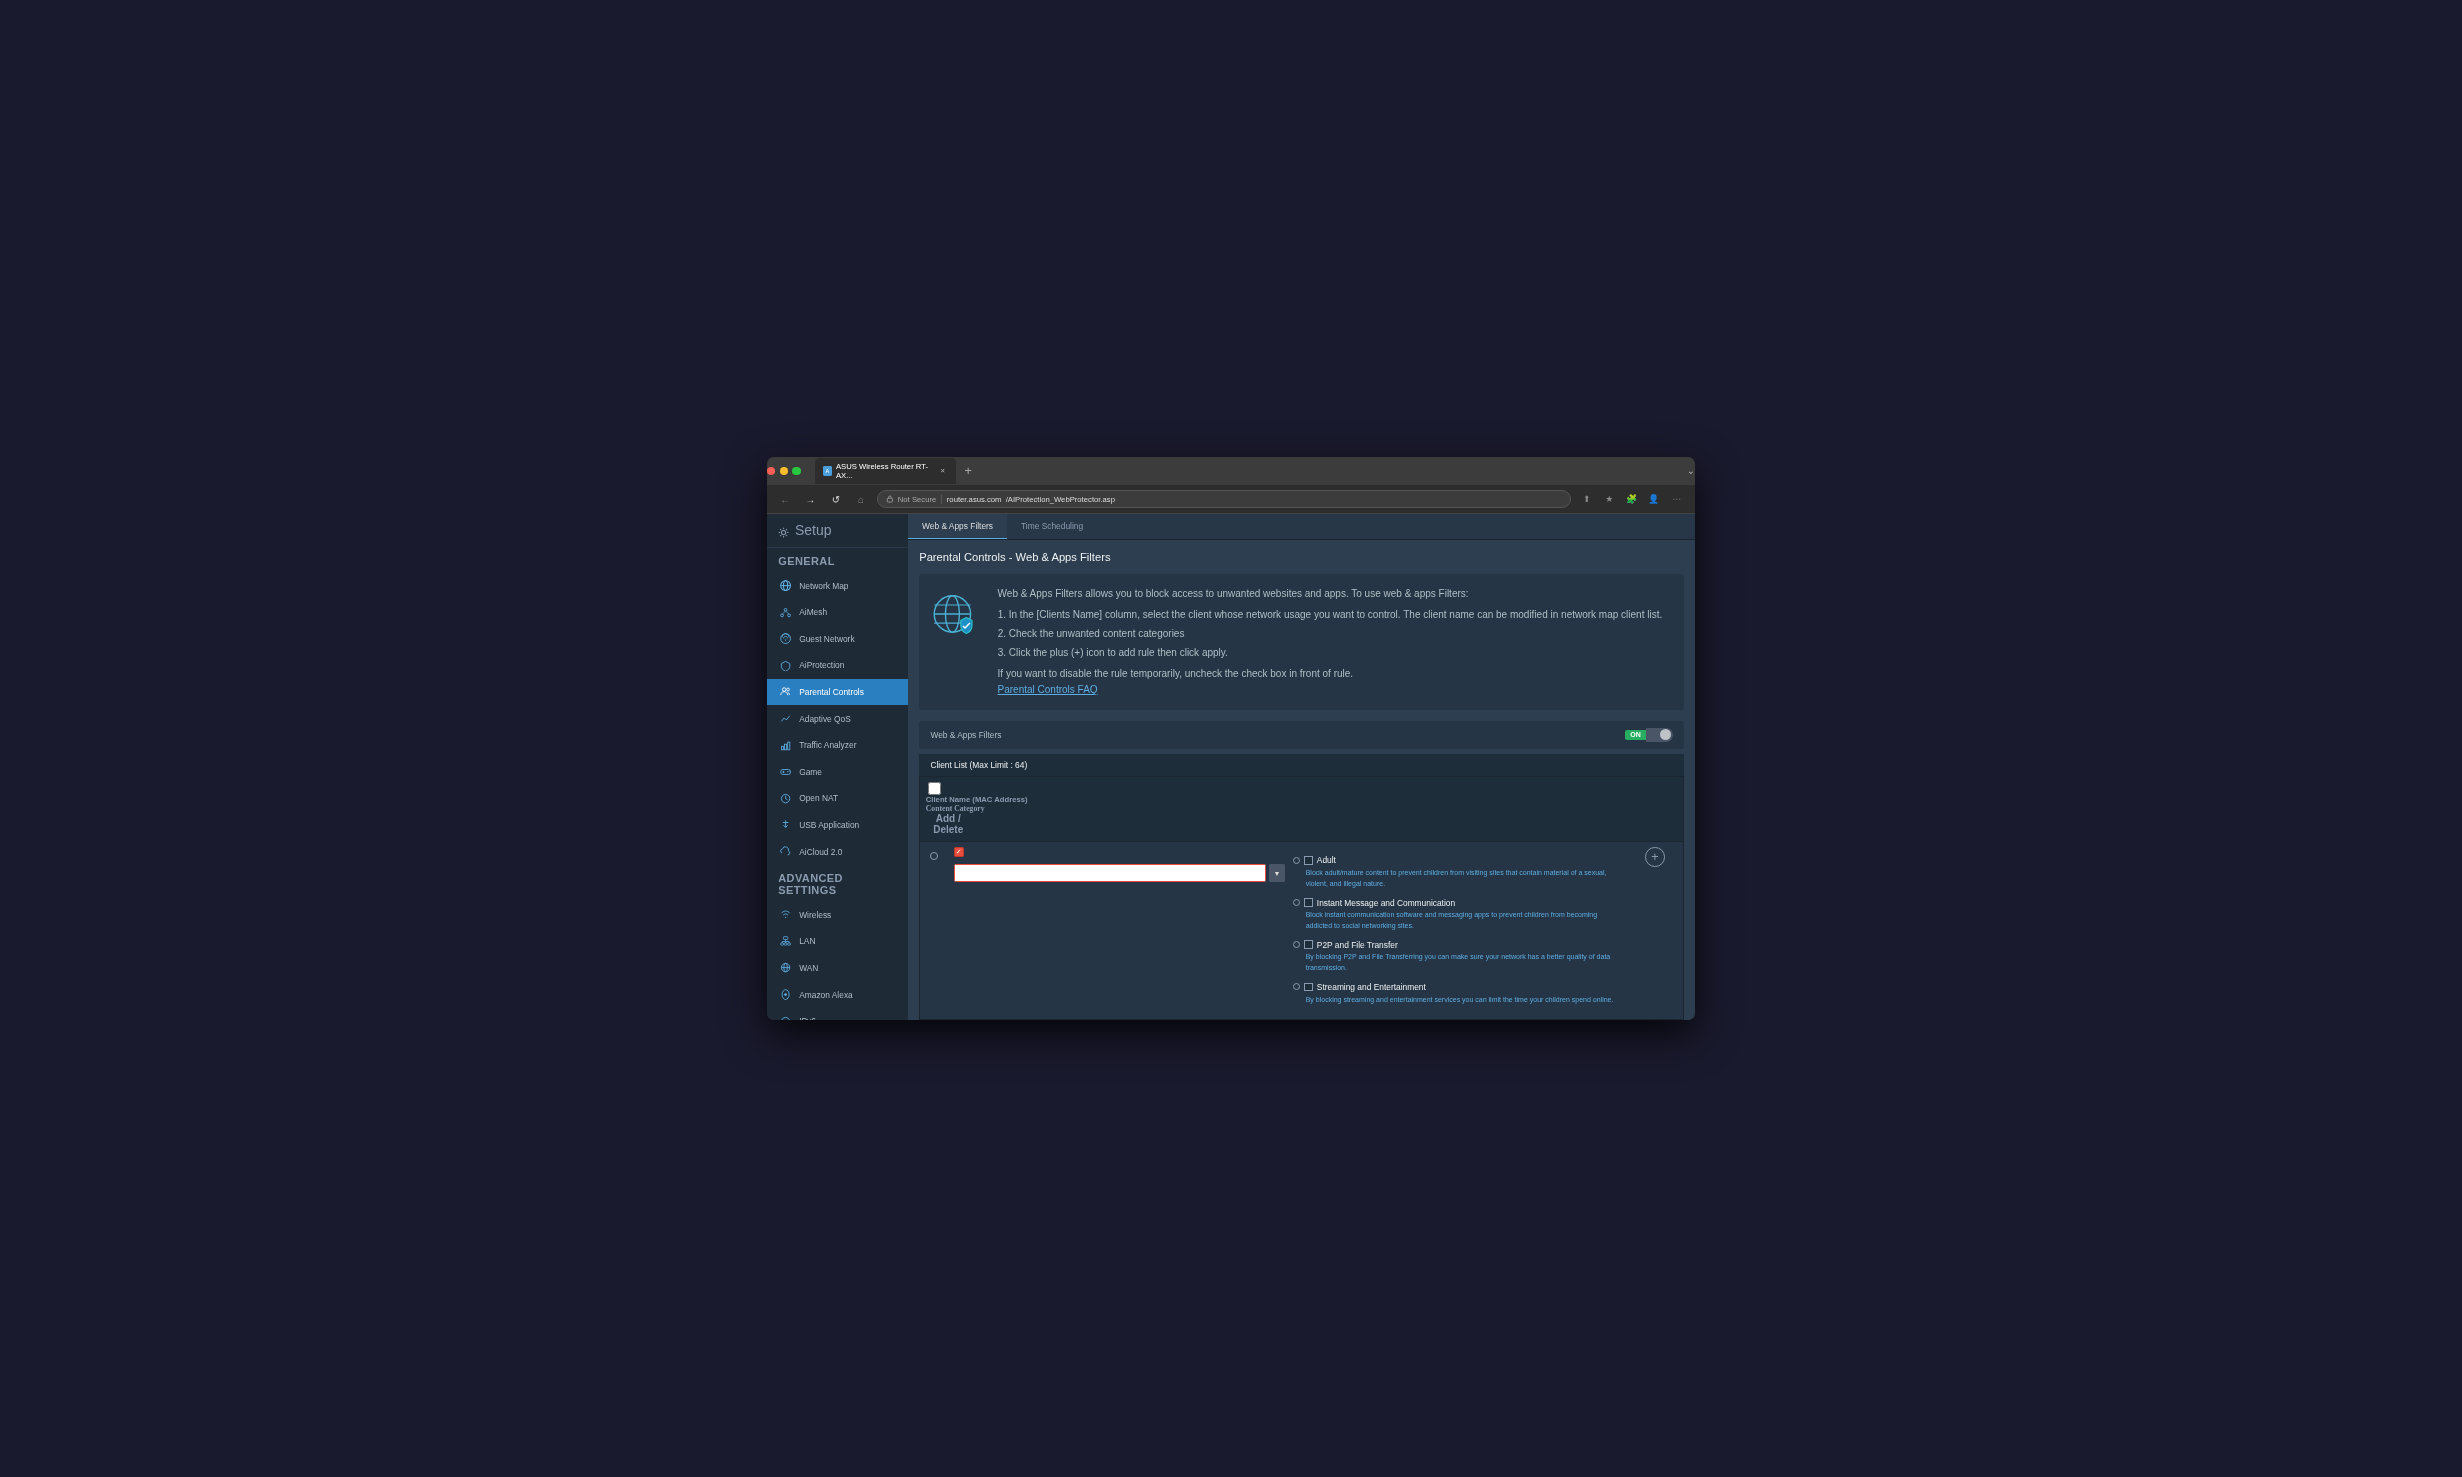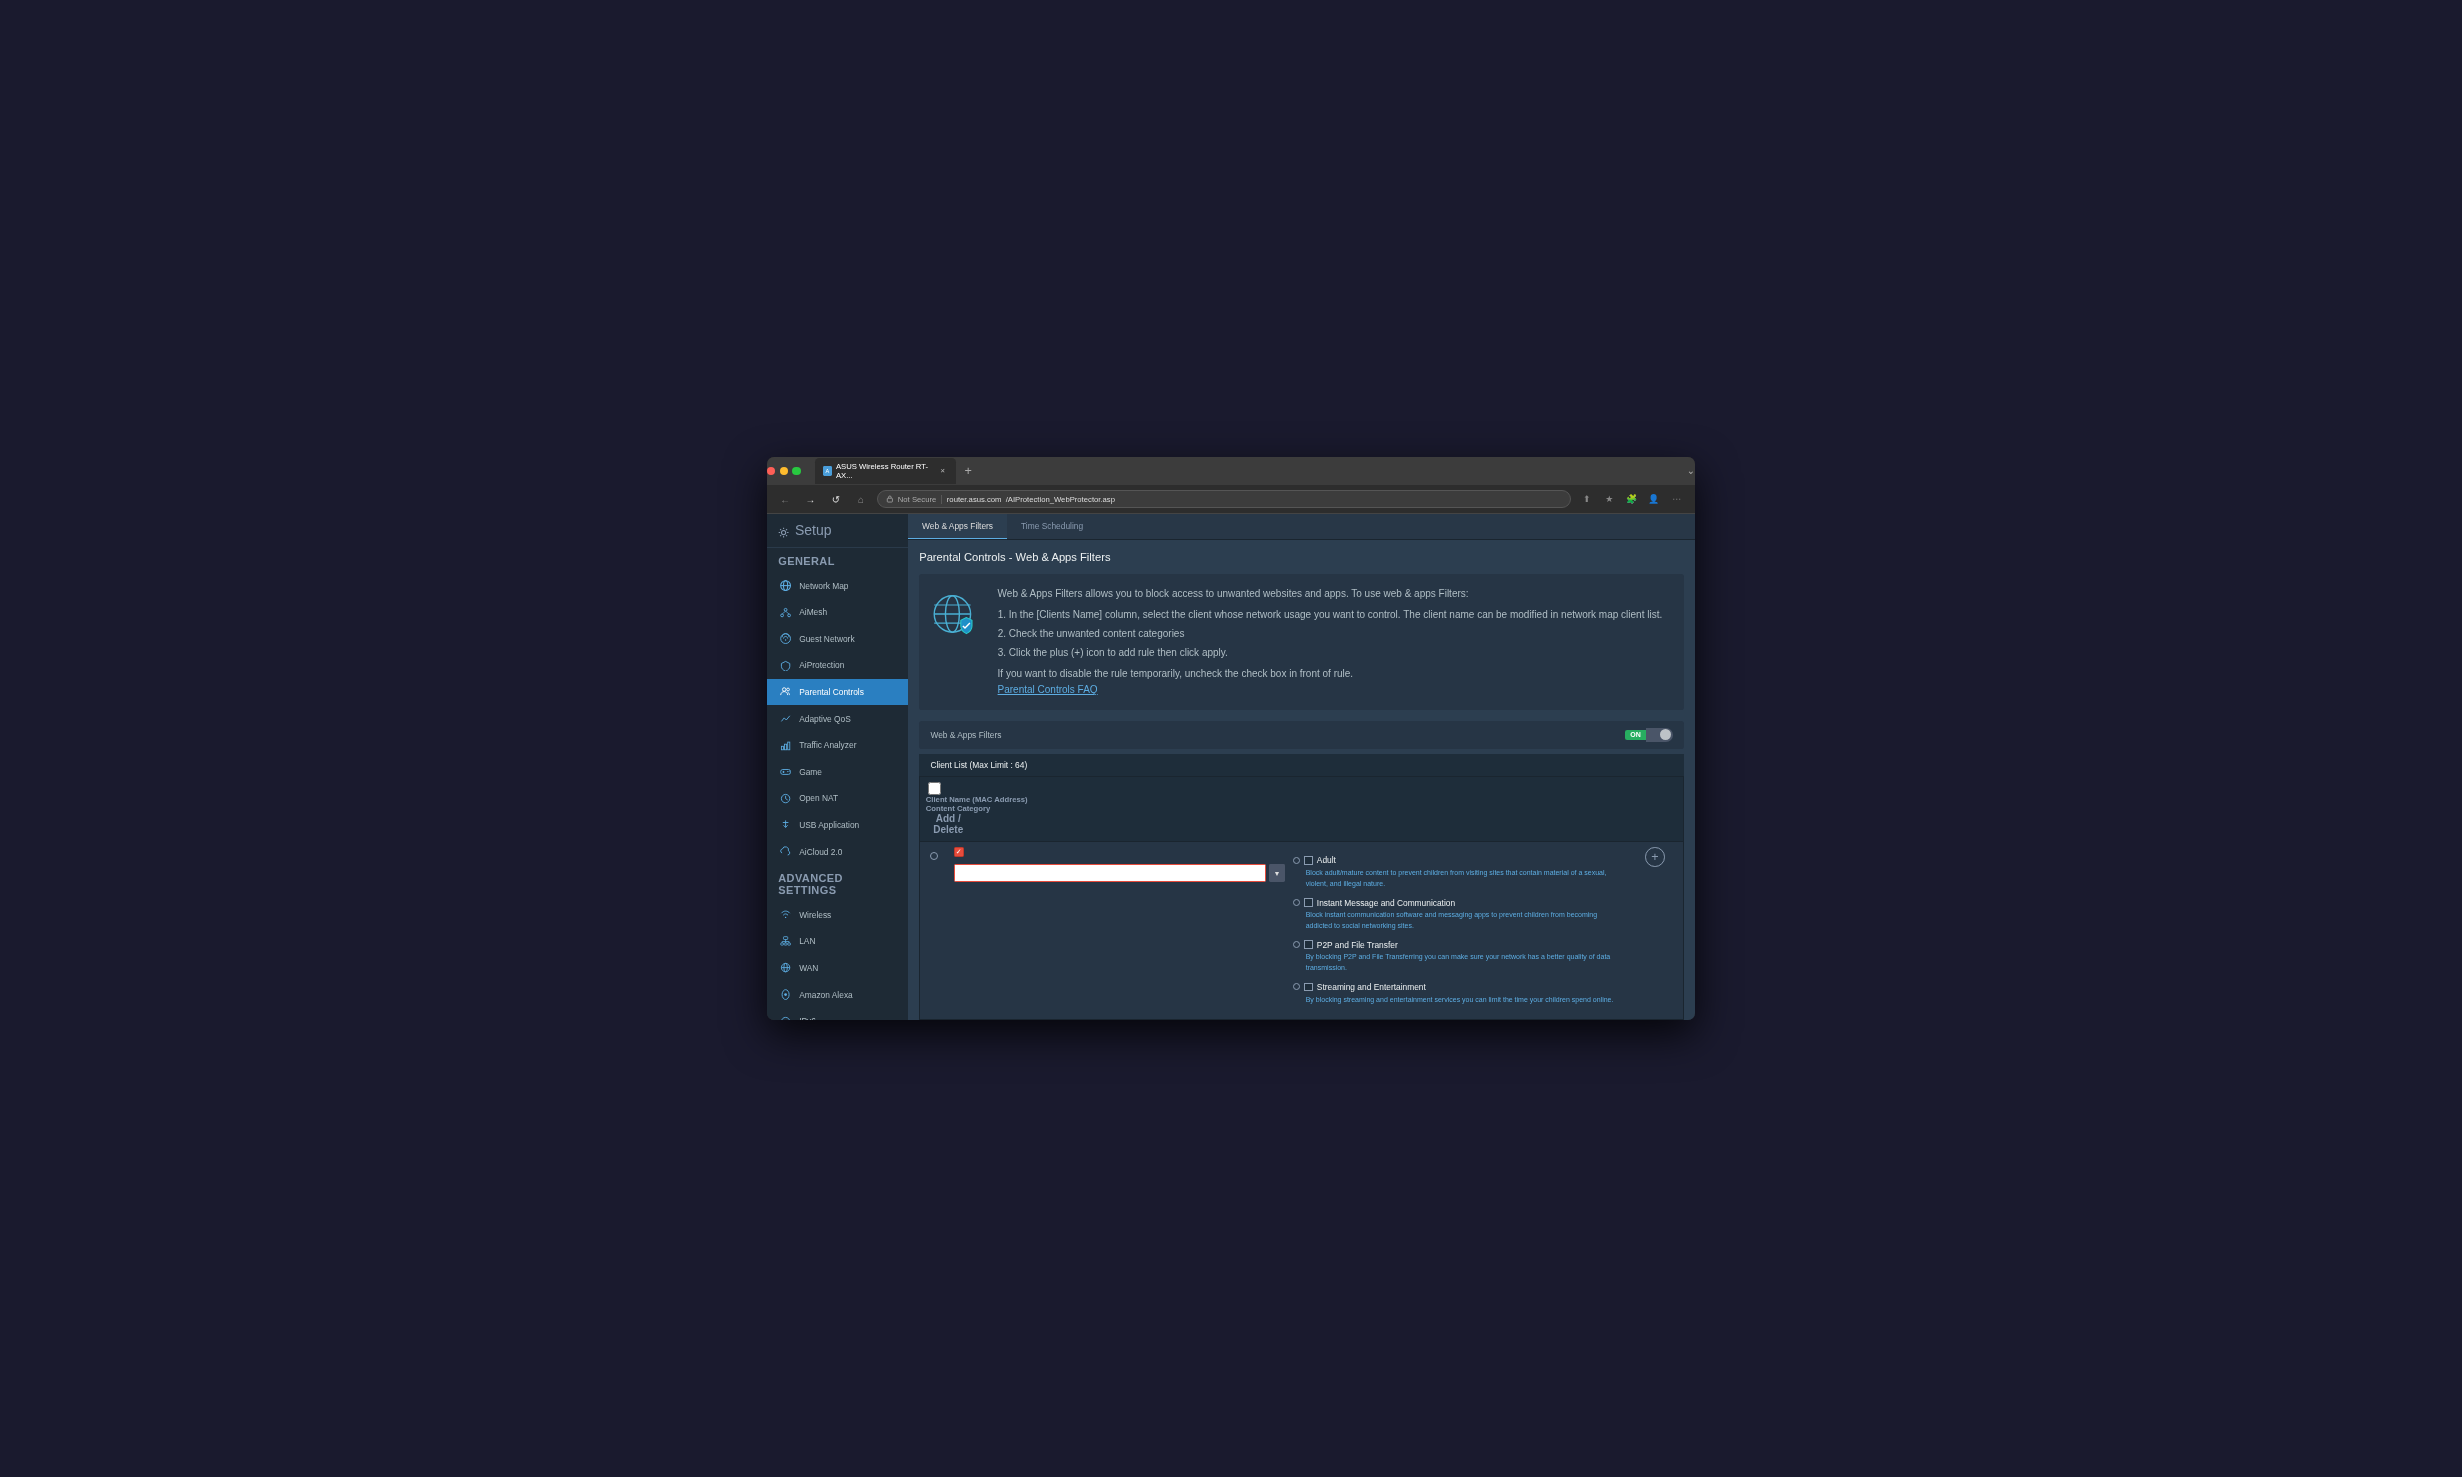--- a/index.html
+++ b/index.html
@@ -338,21 +338,21 @@
     }
     .table-header-row {
       display: flex;
       background: #1e2d3a;
       border-bottom: 0.7px solid #1a252f;
       padding: 5.6px 0;
       flex-direction: column;
     }
     .th-checkbox { width: 28px; display: flex; align-items: center; justify-content: center; }
     .th-name { flex: 1; padding: 0 5.6px; font-size: 7.7px; color: #8a9bb0; font-weight: 600; }
-    .th-category { flex: 1; padding: 0 5.6px; font-size: 7.7px; color: #8a9bb0; font-weight: 600; }
+    .th-category { flex: 1; padding: 0 5.6px; font-size: 7.7px; color: #8a9bb0; font-weight: 600; font-family: Liberation Serif, serif; }
     .th-action { width: 56px; padding: 0 5.6px; font-size: 10px; color: #8a9bb0; font-weight: 600; text-align: center; }
 
     .table-row {
       display: flex;
       align-items: flex-start;
       border-bottom: 0.7px solid #1a252f;
       min-height: 42px;
     }
     .td-radio { width: 28px; display: flex; align-items: flex-start; justify-content: center; padding-top: 9.8px; }
     .td-name { flex: 1; padding: 5.6px; display: flex; align-items: flex-start; }

